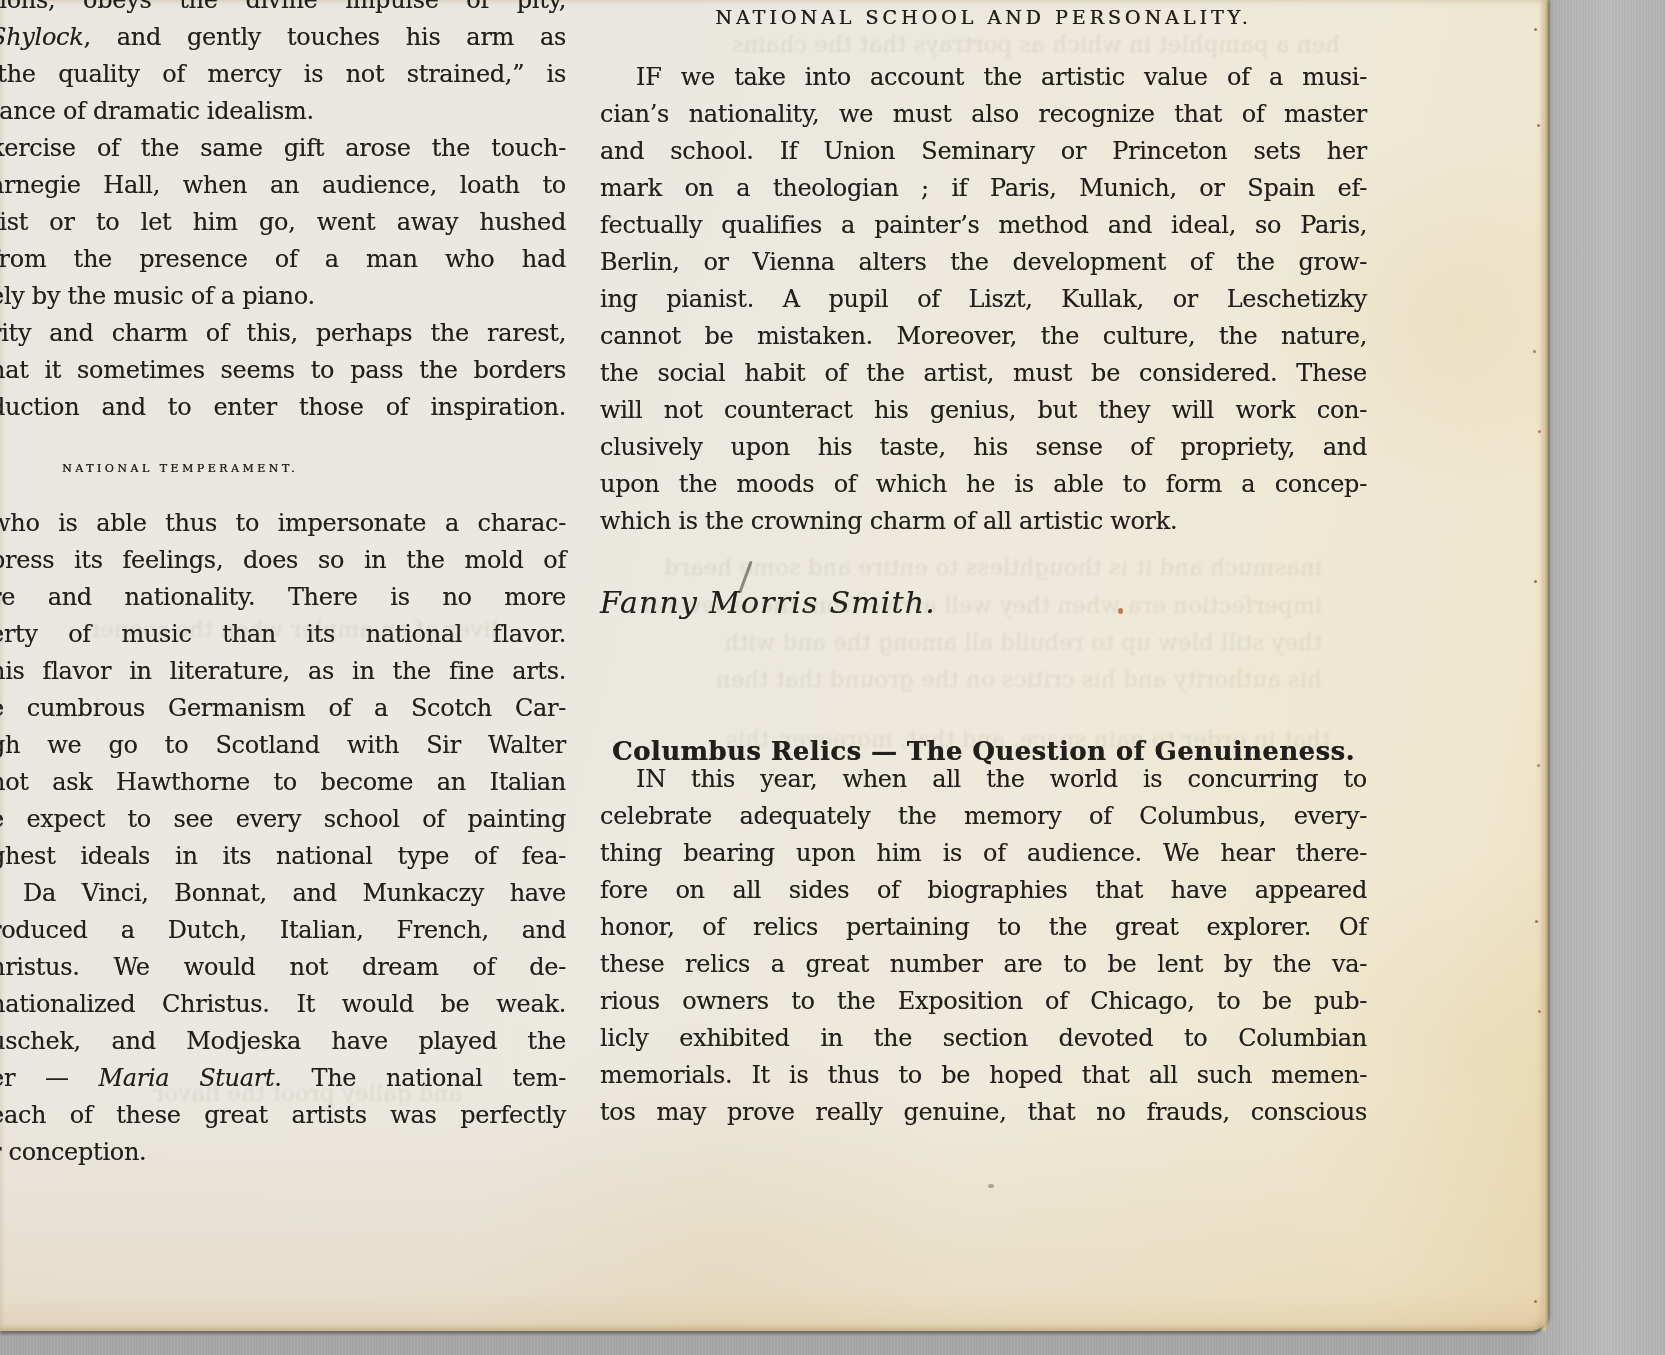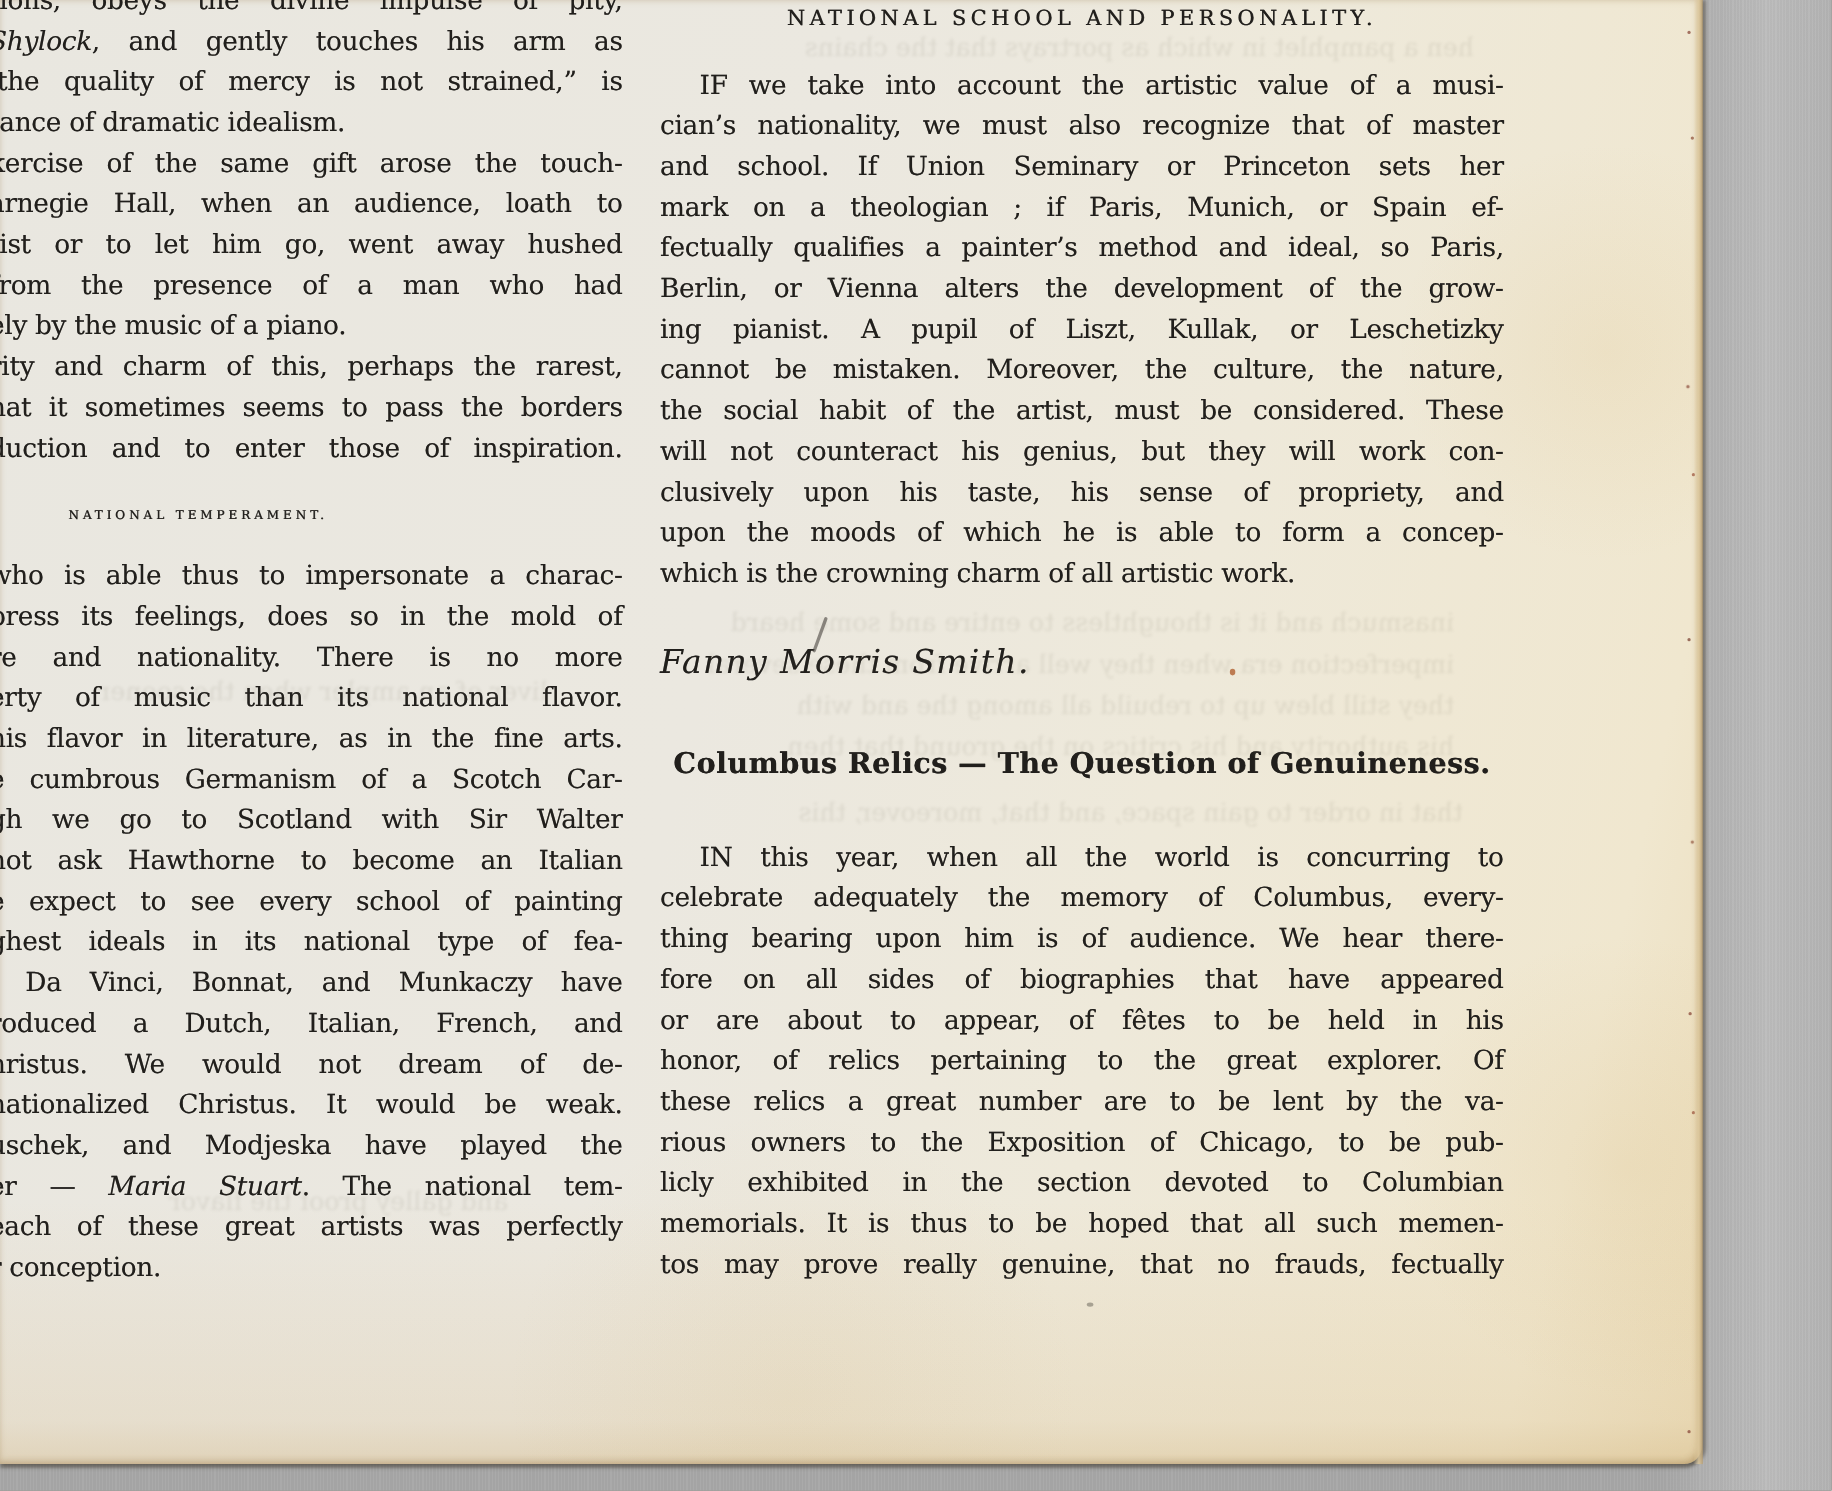--- a/index.html
+++ b/index.html
@@ -31,21 +31,21 @@
   .line.nj{text-align:left;text-align-last:left;}
   .col[data-indent] .line:first-child{padding-left:36px;}
   #left-para-1{left:-10px;top:-18px;width:576px;}
   #left-para-2{left:-10px;top:505px;width:576px;}
   #right-para-1{left:600px;top:59px;width:767px;}
   #right-para-2{left:600px;top:761px;width:767px;}
   .small-heading{position:absolute;font-size:11px;letter-spacing:3.5px;
      text-shadow:0.45px 0 rgba(33,31,28,0.85);white-space:nowrap;}
   #left-heading{left:62px;top:462px;}
   #right-heading{left:600px;top:6px;width:767px;text-align:center;font-size:19px;letter-spacing:4px;}
-  #right-heading-2{position:absolute;left:600px;top:680px;width:767px;text-align:center;
+  #right-heading-2{position:absolute;left:600px;top:736px;width:767px;text-align:center;
      font-weight:bold;font-size:26px;letter-spacing:0.4px;
      text-shadow:0.3px 0 rgba(33,31,28,0.8);}
   #signature{position:absolute;left:600px;top:585px;width:767px;text-align:left;
      padding-right:34px;box-sizing:border-box;font-style:italic;font-size:30px;
      letter-spacing:1.2px;text-shadow:0 0 0.5px rgba(33,31,28,0.5);}
   .ghost{position:absolute;color:#6f6a58;opacity:0.13;filter:blur(1.3px);
      transform:scaleX(-1);font-size:23px;white-space:nowrap;overflow:hidden;pointer-events:none;}
   #ghost-0{left:640px;top:31px;width:700px;}
   #ghost-1{left:602px;top:554px;width:720px;}
   #ghost-2{left:602px;top:592px;width:720px;}
@@ -133,27 +133,26 @@
 
     <div id="signature">Fanny Morris Smith.</div>
 
     <div id="right-heading-2">Columbus Relics — The Question of Genuineness.</div>
 
     <div class="col" id="right-para-2" data-indent="true">
         <div class="line j"><span>IN this year, when all the world is concurring to</span></div>
         <div class="line j"><span>celebrate adequately the memory of Columbus, every-</span></div>
         <div class="line j"><span>thing bearing upon him is of audience.  We hear there-</span></div>
         <div class="line j"><span>fore on all sides of biographies that have appeared</span></div>
-        <div class="line j"><span>or are about to appear, of fêtes to be held in his</span></div>
         <div class="line j"><span>honor, of relics pertaining to the great explorer.  Of</span></div>
         <div class="line j"><span>these relics a great number are to be lent by the va-</span></div>
         <div class="line j"><span>rious owners to the Exposition of Chicago, to be pub-</span></div>
         <div class="line j"><span>licly exhibited in the section devoted to Columbian</span></div>
         <div class="line j"><span>memorials.  It is thus to be hoped that all such memen-</span></div>
-        <div class="line j"><span>tos may prove really genuine, that no frauds, fectually</span></div>
+        <div class="line j"><span>tos may prove really genuine, that no frauds, conscious</span></div>
       </div>
 
     <div class="ghost" id="ghost-0">hen a pamphlet in which as portrays that the chains</div>
     <div class="ghost" id="ghost-1">inasmuch and it is thoughtless to entire and some heard</div>
     <div class="ghost" id="ghost-2">imperfection era when they well arrive from these several</div>
     <div class="ghost" id="ghost-3">they still blew up to rebuild all among the and with</div>
     <div class="ghost" id="ghost-4">his authority and his critics on the ground that then</div>
     <div class="ghost" id="ghost-5">that in order to gain space, and that, moreover, this</div>
     <div class="ghost" id="ghost-6">liver of an ampler when the sooner</div>
     <div class="ghost" id="ghost-7">and galley proof the flavor</div>

